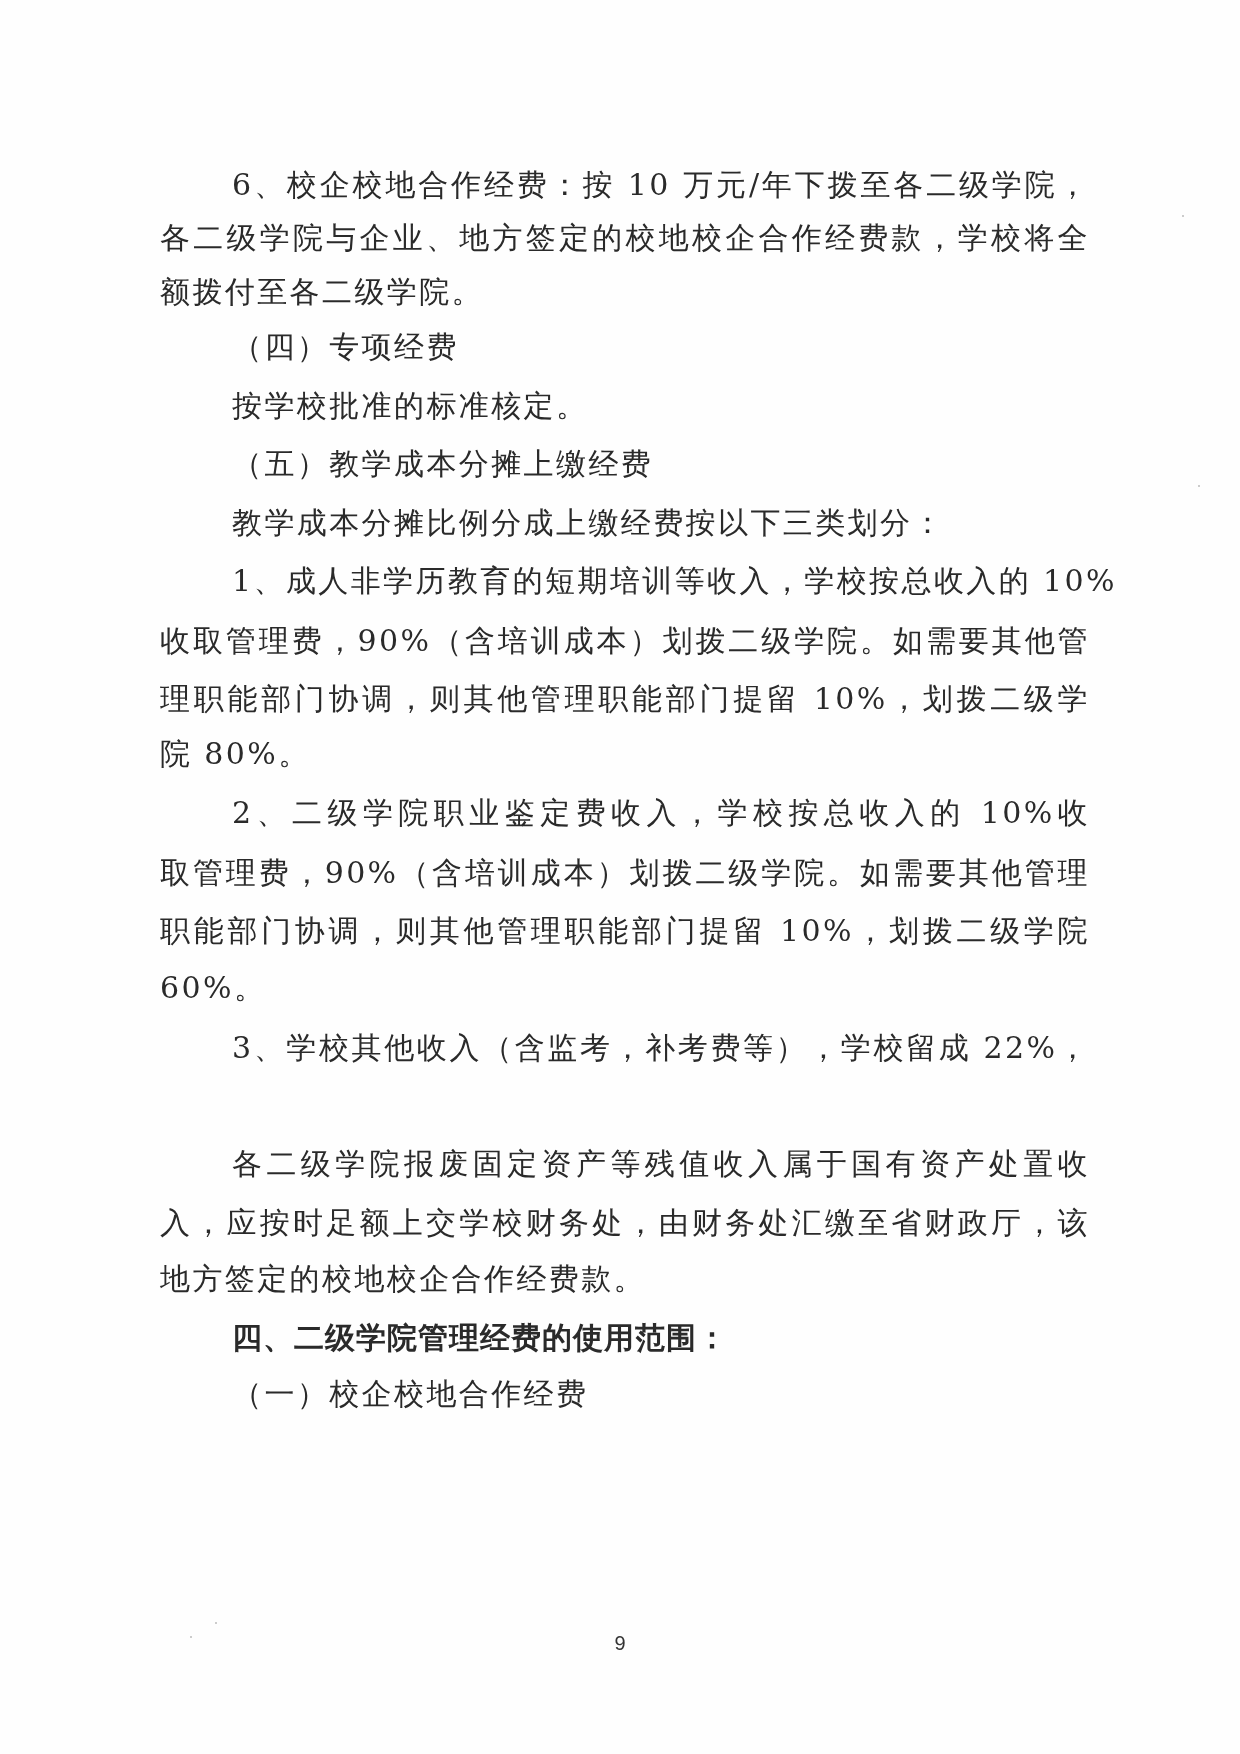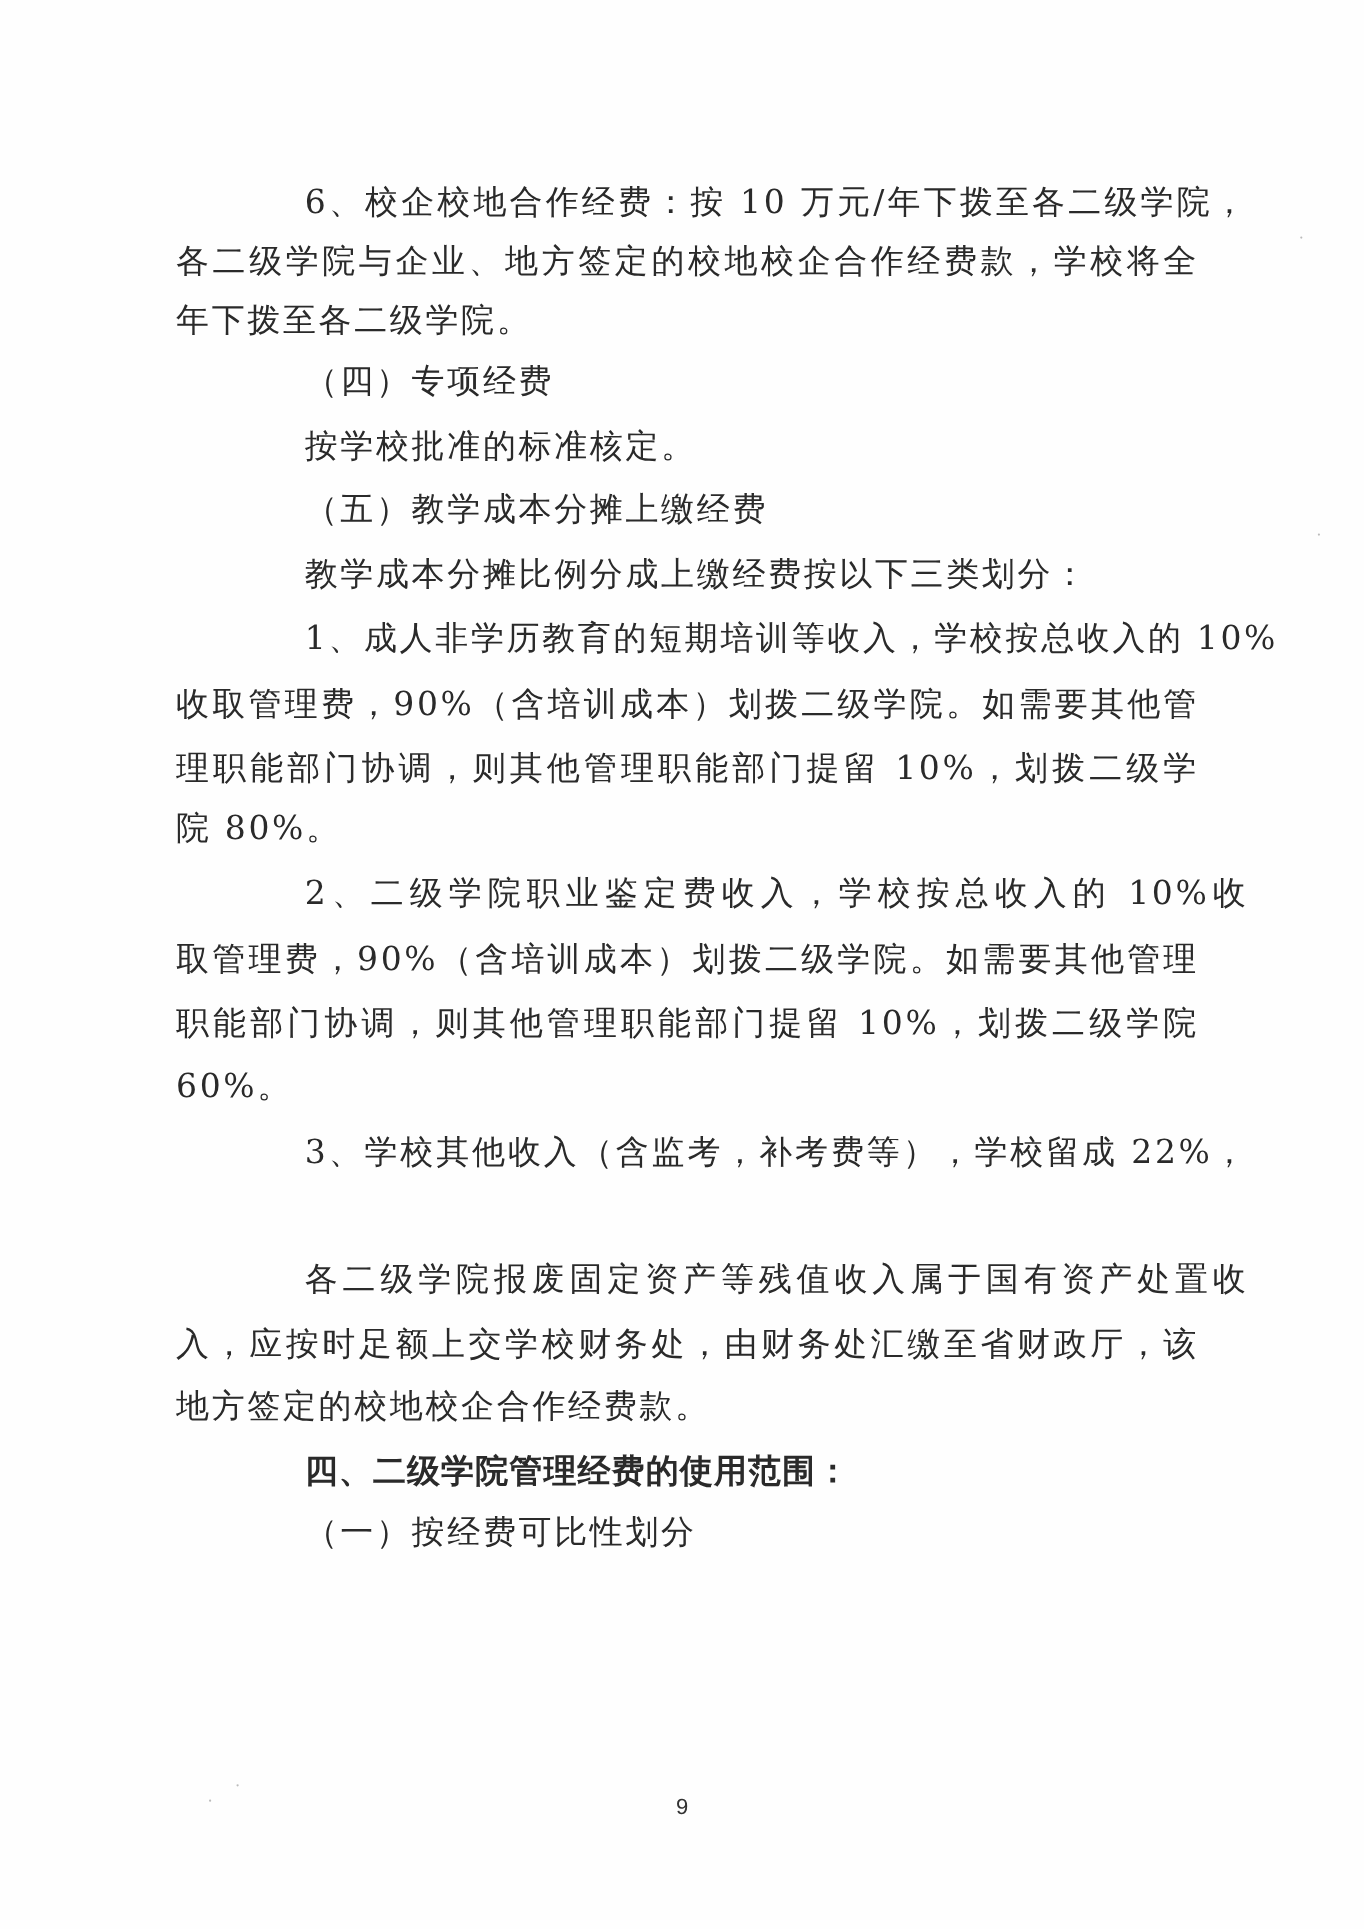--- a/index.html
+++ b/index.html
@@ -27,21 +27,21 @@
       left: 160px;
       width: 930px;
       height: 44px;
       font-size: 30px;
       line-height: 44px;
       white-space: nowrap;
       letter-spacing: 2.4px;
       text-align: justify;
       text-align-last: justify;
     }
-    .line.indent { left: 232px; width: 858px; margin-left: 45px; }
+    .line.indent { left: 232px; width: 858px; }
     .line.short { text-align-last: left; }
     .line.heading-bold {
       font-family: Liberation Sans, sans-serif;
       font-weight: bold;
       letter-spacing: 1px;
     }
     .page-number {
       position: absolute;
       left: 605px;
       top: 1632px;
@@ -58,21 +58,21 @@
       border-radius: 1px;
     }
   </style>
 </head>
 <body>
 
 <div class="page">
 
   <div class="line indent" style="top:163px">6、校企校地合作经费：按 10 万元/年下拨至各二级学院，</div>
   <div class="line" style="top:216px">各二级学院与企业、地方签定的校地校企合作经费款，学校将全</div>
-  <div class="line short" style="top:270px">年下拨至各二级学院。</div>
+  <div class="line short" style="top:270px">额拨付至各二级学院。</div>
 
   <div class="line indent short" style="top:325px">（四）专项经费</div>
   <div class="line indent short" style="top:384px">按学校批准的标准核定。</div>
 
   <div class="line indent short" style="top:442px">（五）教学成本分摊上缴经费</div>
   <div class="line indent short" style="top:501px">教学成本分摊比例分成上缴经费按以下三类划分：</div>
 
   <div class="line indent" style="top:559px">1、成人非学历教育的短期培训等收入，学校按总收入的 10%</div>
   <div class="line" style="top:619px">收取管理费，90%（含培训成本）划拨二级学院。如需要其他管</div>
   <div class="line" style="top:677px">理职能部门协调，则其他管理职能部门提留 10%，划拨二级学</div>
@@ -83,21 +83,21 @@
   <div class="line" style="top:909px">职能部门协调，则其他管理职能部门提留 10%，划拨二级学院</div>
   <div class="line short" style="top:966px">60%。</div>
 
   <div class="line indent" style="top:1026px">3、学校其他收入（含监考，补考费等），学校留成 22%，</div>
 
   <div class="line indent" style="top:1142px">各二级学院报废固定资产等残值收入属于国有资产处置收</div>
   <div class="line" style="top:1201px">入，应按时足额上交学校财务处，由财务处汇缴至省财政厅，该</div>
   <div class="line short" style="top:1257px">地方签定的校地校企合作经费款。</div>
 
   <div class="line indent short heading-bold" style="top:1316px">四、二级学院管理经费的使用范围：</div>
-  <div class="line indent short" style="top:1372px">（一）按经费可比性划分</div>
+  <div class="line indent short" style="top:1372px">（一）校企校地合作经费</div>
 
   <div class="page-number">9</div>
 
   <div class="speck" style="left:1182px; top:215px"></div>
   <div class="speck" style="left:1198px; top:485px"></div>
   <div class="speck" style="left:215px; top:1622px"></div>
   <div class="speck" style="left:190px; top:1636px"></div>
 </div>
 
 </body></html>

